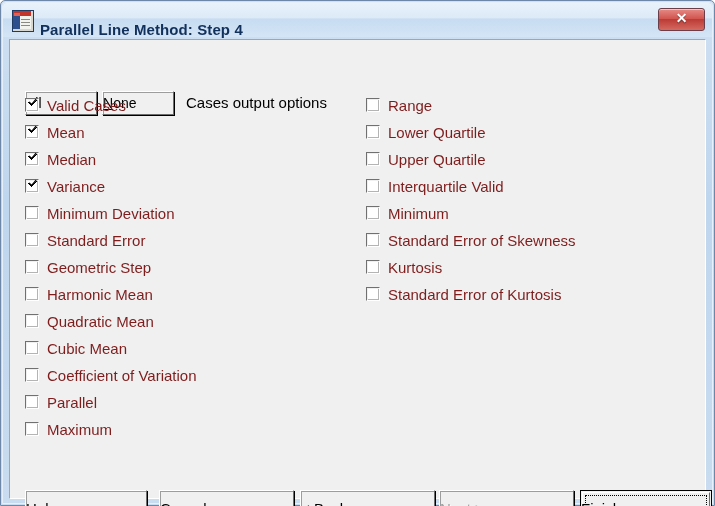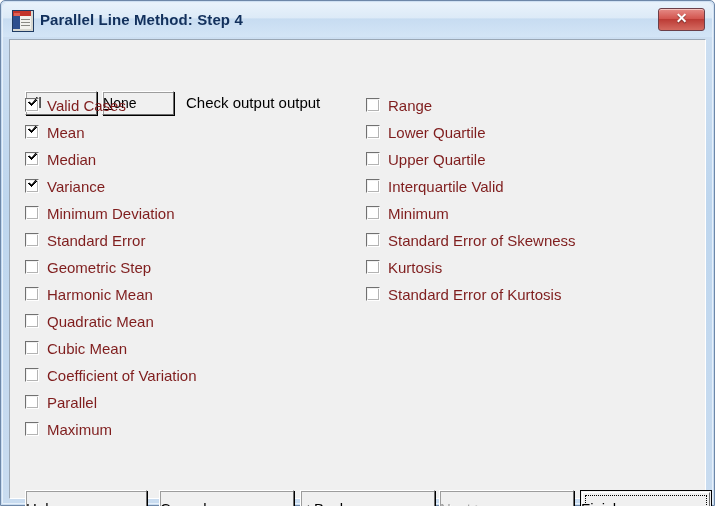--- a/index.html
+++ b/index.html
@@ -56,21 +56,21 @@
   #title-icon .ico-top   { position:absolute; left:0; top:0;  width:18px; height:6px;  background:#c3342a; }
   #title-icon .ico-blue  { position:absolute; left:0; top:5px; width:7px;  height:13px; background:#2d4f8e; }
   #title-icon .ico-white { position:absolute; left:7px; top:5px; width:11px; height:13px; background:#f2f2ee; }
   #title-icon .ico-l1    { position:absolute; left:8px; top:8px; width:9px; height:1px; background:#8a8a84; }
   #title-icon .ico-l2    { position:absolute; left:8px; top:11px; width:9px; height:1px; background:#8a8a84; }
   #title-icon .ico-l3    { position:absolute; left:8px; top:14px; width:9px; height:1px; background:#8a8a84; }
   #title-icon .ico-red2  { position:absolute; left:1px; top:2px; width:6px; height:4px; background:#e06055; }
 
   #title-text {
     position: absolute;
-    left: 37px; top: 8px;
+    left: 37px; top: 18px;
     font-size: 15px;
     font-weight: bold;
     color: #12305c;
     letter-spacing: 0.1px;
     white-space: nowrap;
   }
 
   
   #close-button {
     position: absolute;
@@ -238,21 +238,21 @@
 
   <div id="client">
 
     <div class="win-btn" id="btn-all">
       <span class="lbl"><span class="mn">A</span><span>ll</span></span>
     </div>
     <div class="win-btn" id="btn-none">
       <span class="lbl"><span class="mn">N</span><span>one</span></span>
     </div>
 
-    <div id="check-output-label">Check output output</div>
+    <div id="check-output-label">Cases output options</div>
 
     <div id="left-column">
         <div class="cb-row" style="left: 15px; top: 56px;">
           <span class="cb-box">
             <svg class="tick" viewBox="0 0 9 11">
               <path d="M0 5 L1 5 L1 6 L2 6 L2 7 L3 7 L3 8 L4 8 L4 7 L5 7 L5 6 L6 6 L6 5 L7 5 L7 4 L8 4 L8 3 L9 3 L9 2 L8 2 L8 3 L7 3 L7 4 L6 4 L6 5 L5 5 L5 6 L4 6 L4 7 L3 7 L3 6 L2 6 L2 5 L1 5 L1 4 L0 4 Z" fill="#000"></path>
               <path d="M0.5 4.2 L3.6 7.4 L8.6 1.6 L7.6 0.8 L3.6 5.6 L1.4 3.4 Z" fill="#000"></path>
             </svg>
           </span>
           <span class="cb-label">Valid Cases</span>

